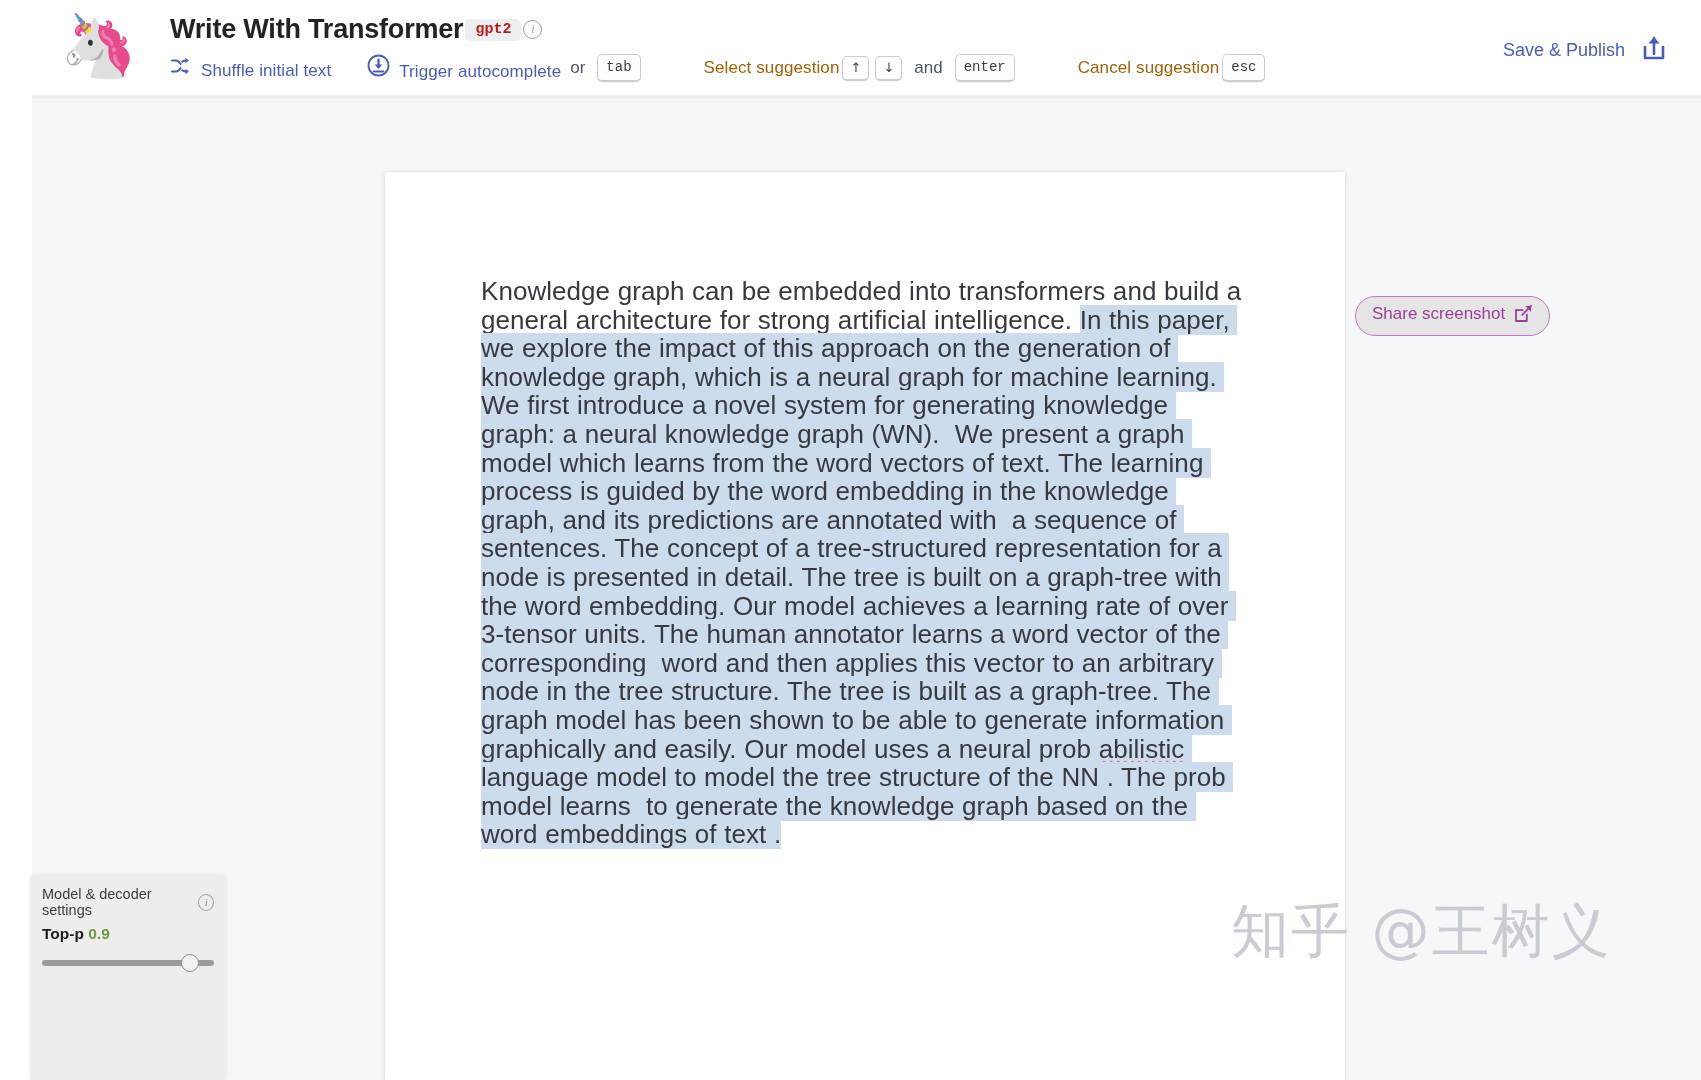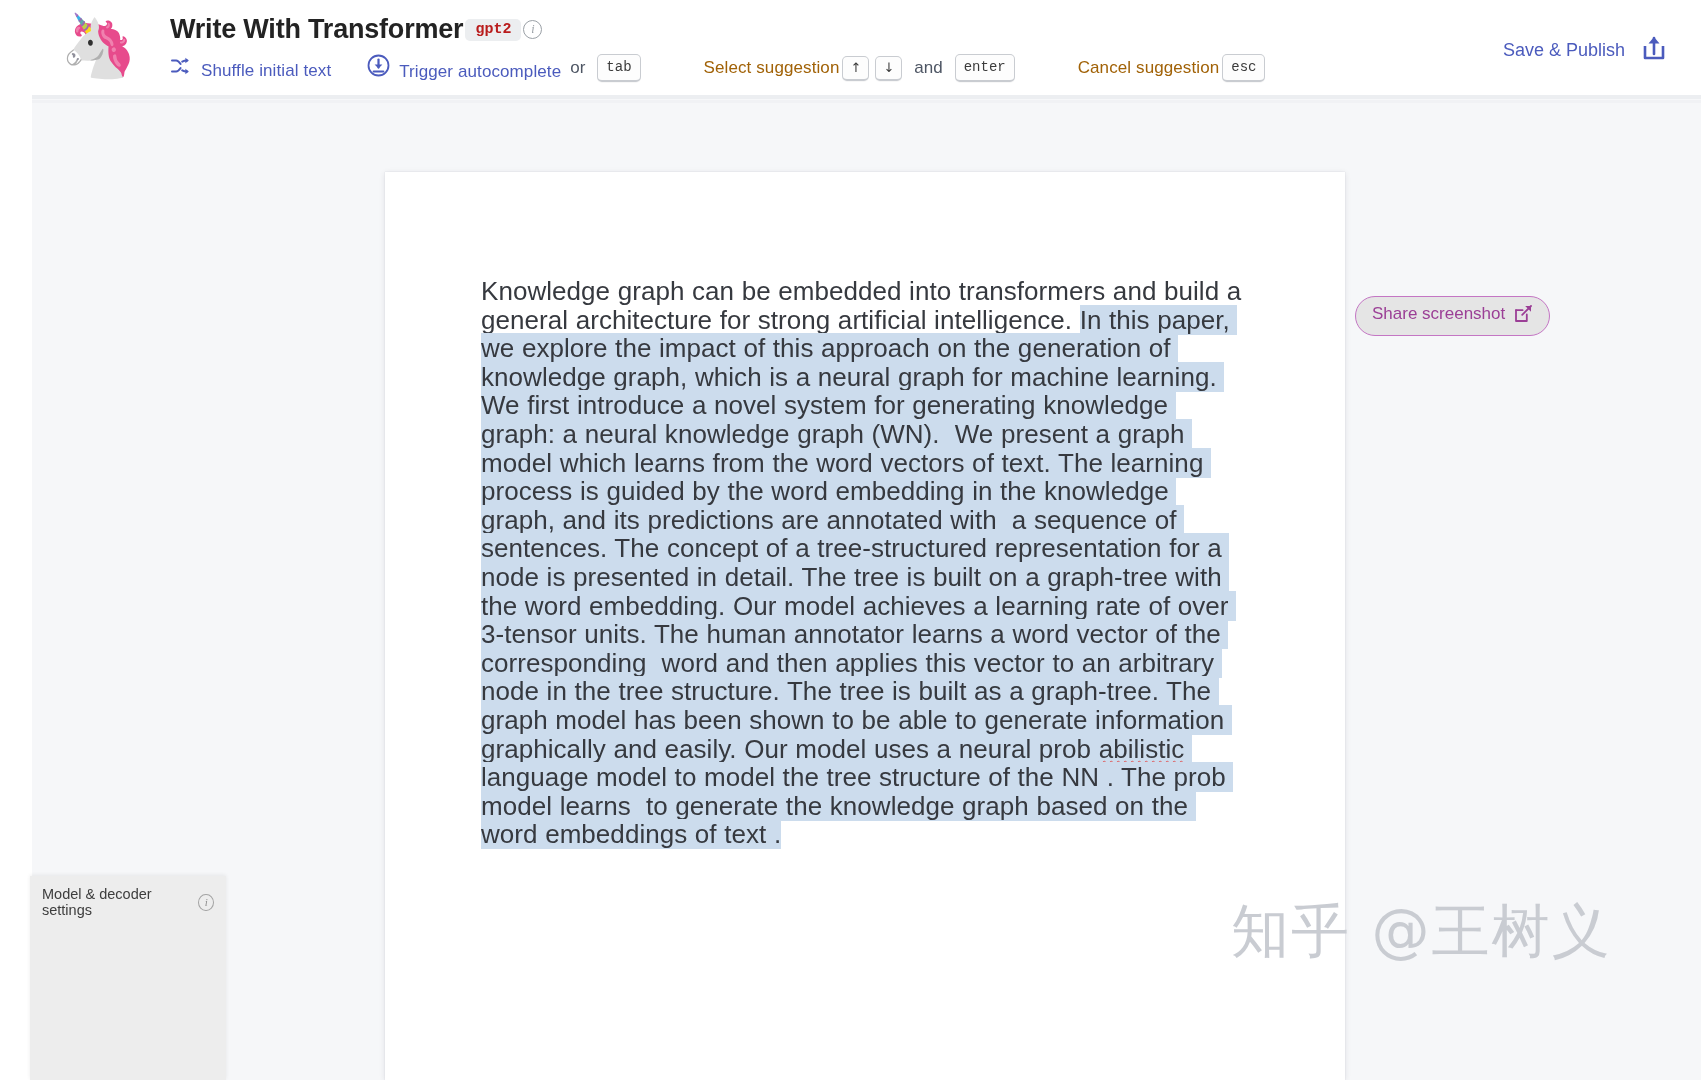--- a/index.html
+++ b/index.html
@@ -433,18 +433,28 @@
     </span>
   </div>
 
   <div class="settings">
     <div class="settings-head">
       <span class="settings-head-label">Model &amp; decoder settings</span>
       <span class="info-circle">i</span>
     </div>
 
 
+    <div class="setting-row">
+      <div class="setting-label">
+        <span>Top-p</span>
+        <span class="setting-value v-topp">0.9</span>
+      </div>
+      <div class="slider">
+        <div class="slider-track"></div>
+        <div class="slider-thumb" style="left:139px"></div>
+      </div>
+    </div>
 
   </div>
 
   <div class="watermark">知乎 @王树义</div>
 
 </div>
 
 </body></html>

